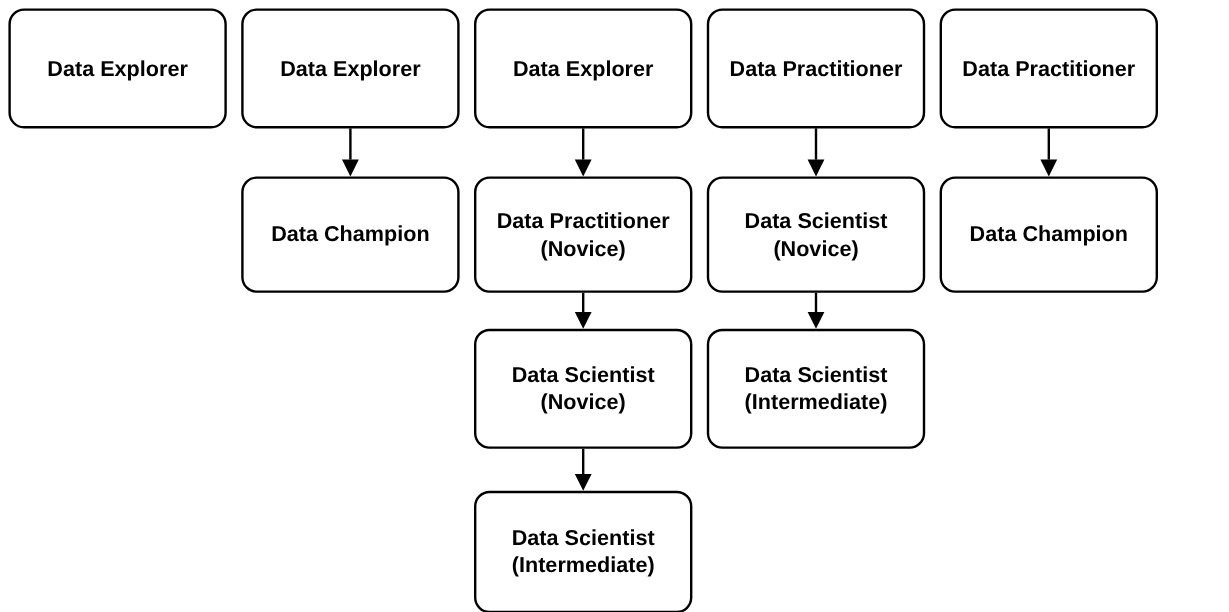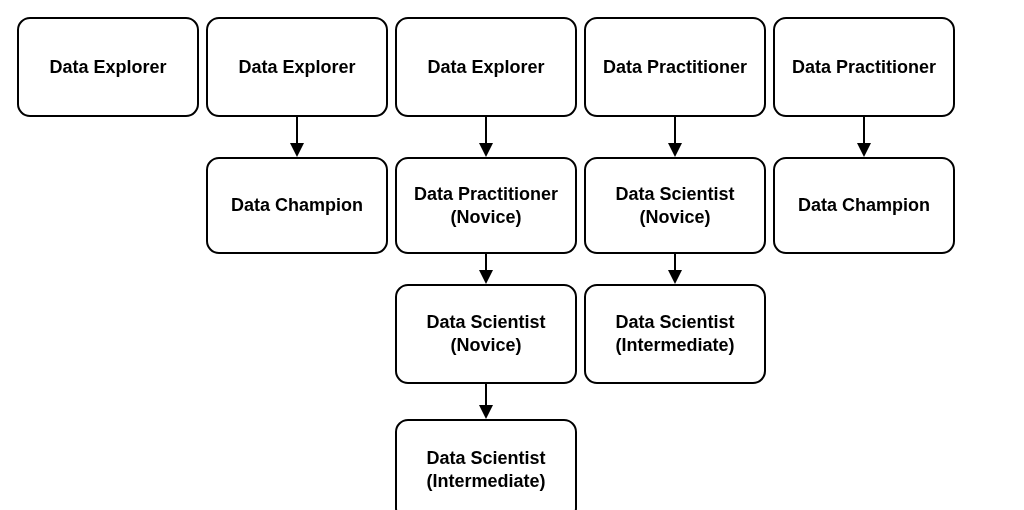--- a/index.html
+++ b/index.html
@@ -12,21 +12,21 @@
   * { box-sizing: border-box; }
   html, body {
     margin: 0;
     padding: 0;
     background: var(--background);
   }
   .diagram {
     position: relative;
     width: 972px;
     height: 510px;
-    padding: 17px;
+    padding: 7px;
     display: grid;
     grid-template-columns: repeat(5, 182px);
     grid-template-rows: 100px 40px 97px 30px 100px 35px 102px;
     justify-content: space-between;
     background: var(--background);
   }
   .node {
     border: 2.5px solid var(--border);
     border-radius: 13px;
     background: var(--fill);

